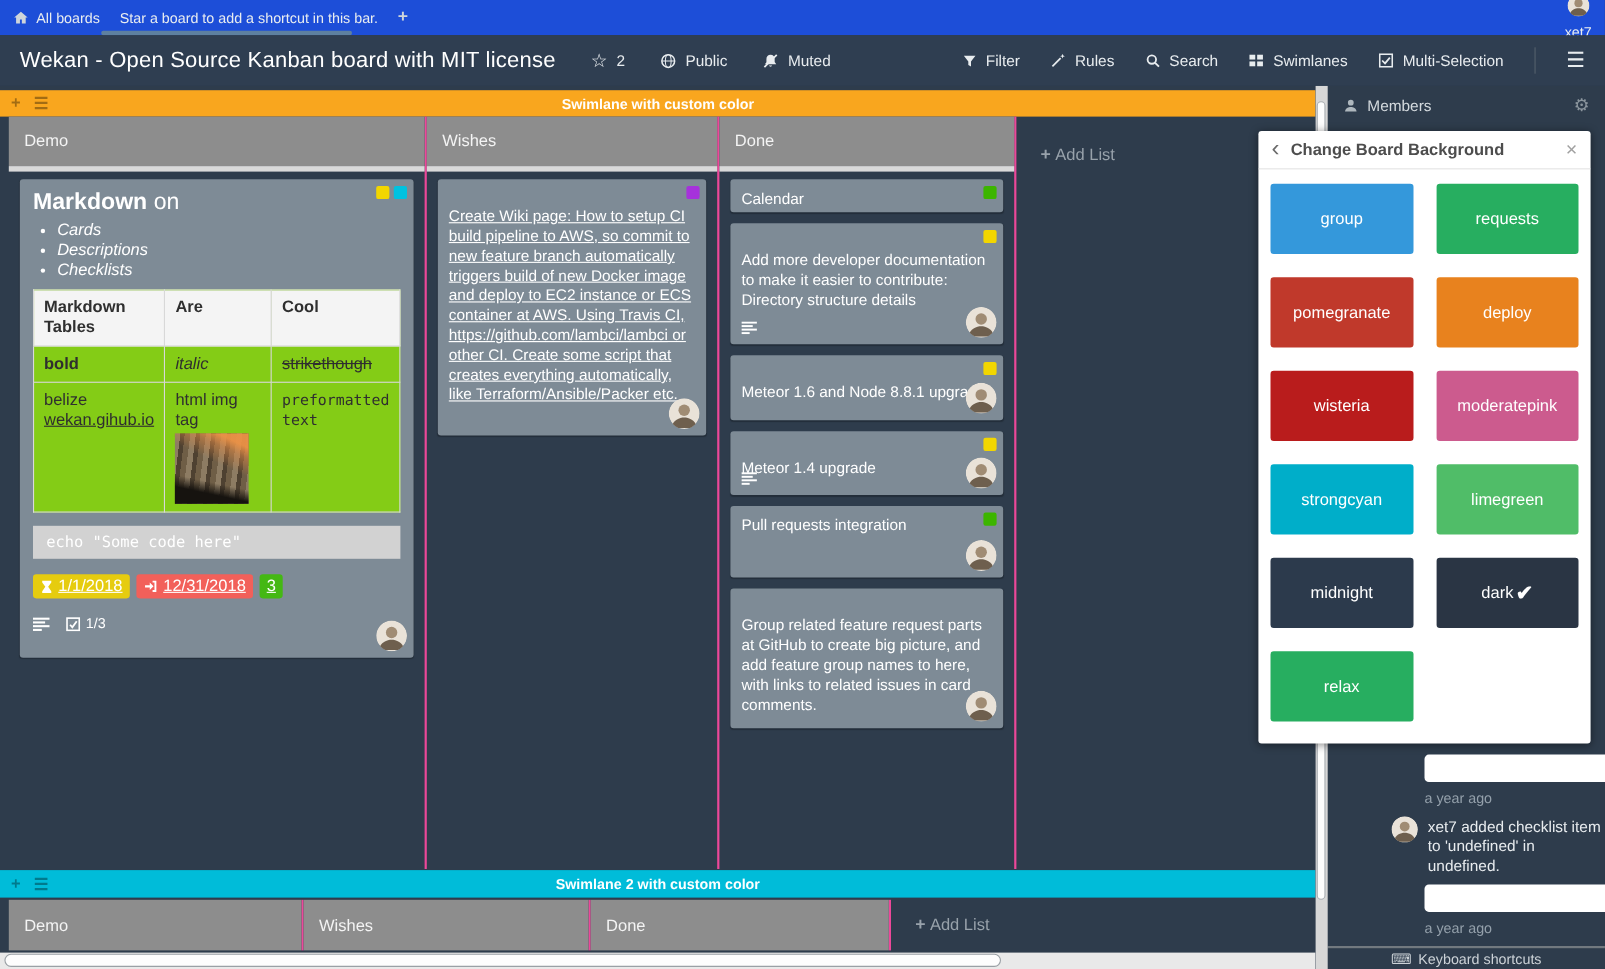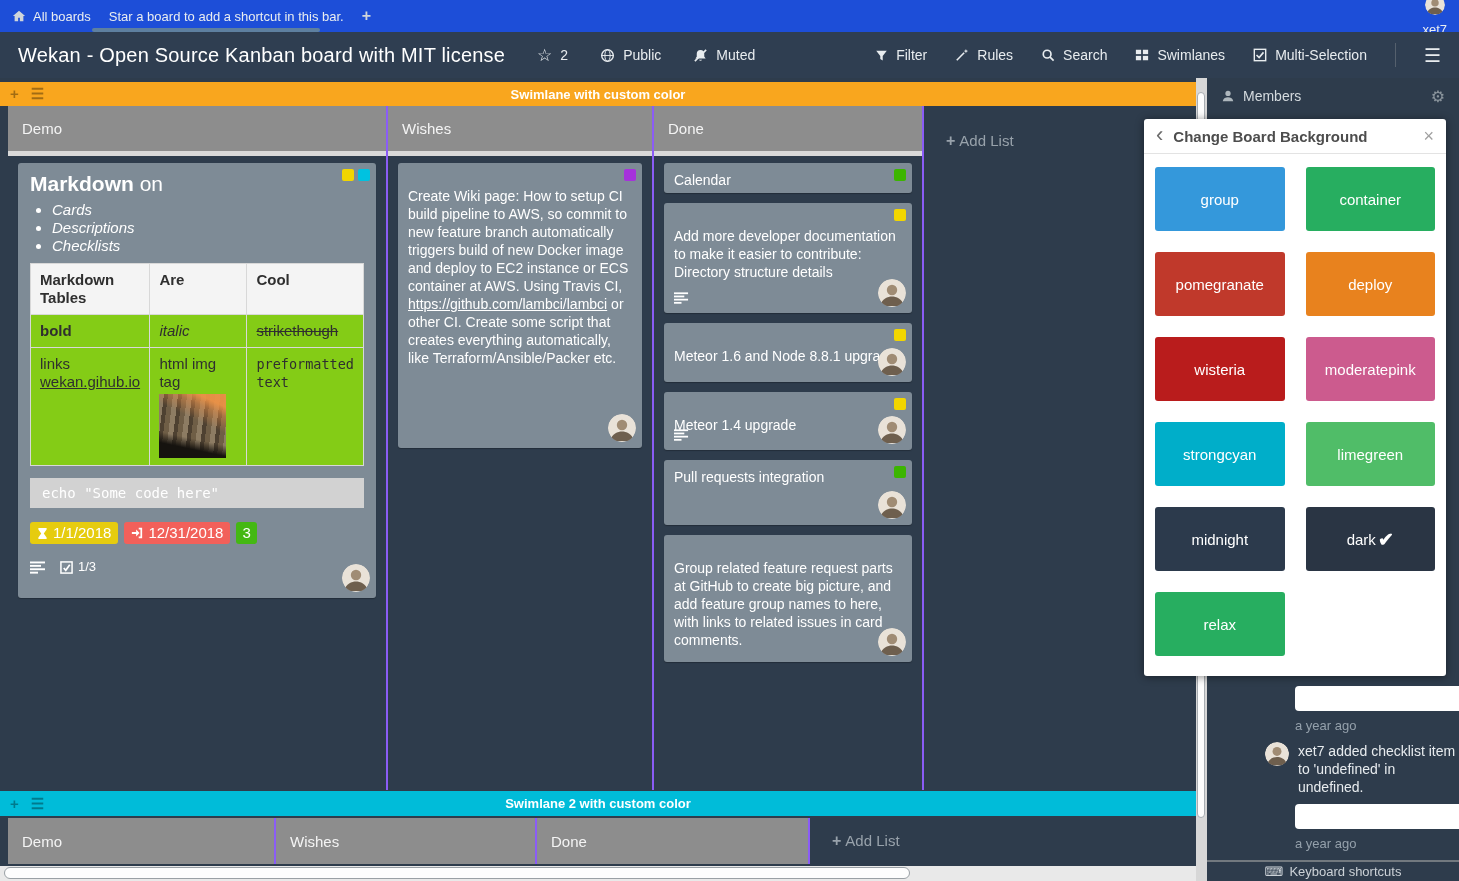--- a/index.html
+++ b/index.html
@@ -35,21 +35,21 @@
     position:absolute; left:0; width:1196px; height:24px; display:flex; align-items:center;
     color:#fff; font-weight:bold; font-size:13px;
   }
   .sl-bar .sl-icons { position:absolute; left:10px; display:flex; gap:12px; color:rgba(0,0,0,.35); font-size:15px; font-weight:bold; }
   .sl-bar .sl-title { flex:1; text-align:center; }
   .sl1 { top:4px; }
   .sl2 { top:713px; height:25px; }
   .row1 { position:absolute; top:28px; left:0; width:1196px; height:684px; display:flex; }
   .row2 { position:absolute; top:740px; left:0; width:1196px; height:46px; display:flex; }
   .spacer8 { width:8px; flex:none; }
-  .list { display:flex; flex-direction:column; border-right:2px solid #8b5cf6; flex:none; }
+  .list { display:flex; flex-direction:column; border-right:2px solid #ec4899; flex:none; }
   .list-header { height:45px; background:#8d8d8d; color:#f4f4f4; font-size:15px; display:flex; align-items:center; padding-left:14px; cursor:pointer; }
   .list-strip { height:5px; background:#d9d9d9; }
   .list-body { flex:1; padding:7px 10px 10px 10px; display:flex; flex-direction:column; gap:10px; overflow:hidden; }
   .addlist { flex:1; color:#98a2ab; font-size:15px; padding:26px 0 0 22px; cursor:pointer; }
   .addlist b { font-size:16px; margin-right:4px; }
   .row2 .addlist { padding-top:14px; }
   .hscroll { position:absolute; top:788px; left:0; width:1196px; height:15px; background:#e9e9e9; }
   .hscroll .thumb { position:absolute; top:1px; left:4px; width:906px; height:12px; background:#fdfdfd; border:1px solid #9aa0a5; border-radius:7px; }
   .vscroll { position:absolute; top:78px; left:1196px; width:11px; bottom:0; background:#d7d7d7; z-index:4; }
   .vscroll .thumb { position:absolute; top:14px; left:1px; width:8px; height:726px; background:#fdfdfd; border:1px solid #a8adb2; border-radius:5px; }
@@ -78,26 +78,26 @@
     background:
       linear-gradient(205deg, rgba(236,146,70,.95) 0 14%, rgba(224,138,70,.55) 24%, rgba(0,0,0,0) 42%),
       linear-gradient(12deg, #16130f 0 20%, rgba(22,19,15,0) 34%),
       repeating-linear-gradient(97deg, #8d7c63 0 5px, #4e4131 5px 9px, #6f5e46 9px 14px);
   }
   .code-block {
     margin:12px 2px 0 2px; background:#d2d2d2; color:#fff;
     font-family:"DejaVu Sans Mono", monospace; font-size:14px; padding:6px 12px; min-height:28px;
   }
   .badges { display:flex; gap:6px; margin:14px 0 0 2px; align-items:center; }
-  .badge { display:flex; align-items:center; gap:5px; color:#fff; font-size:15px; border-radius:3px; padding:2px 7px; height:22px; }
+  .badge { display:flex; align-items:center; gap:5px; color:#fff; font-size:15px; border-radius:3px; padding:2px 7px; height:22px;text-decoration:underline; }
   .dc-footer { display:flex; align-items:center; gap:14px; margin:14px 0 0 2px; font-size:13px; }
   
   .dc1{height:30px;} .dc2{height:110px;} .dc3{height:59px;} .dc4{height:58px;}
   .dc5{height:73px;} .dc6{height:65px;} .dc7{height:127px;}
-  .wishes-card { height:285px; }
+  .wishes-card { height:233px;text-decoration:underline; }
   .card-link { color:#fff; text-decoration:underline; }
   .pad-top { padding-top:24px; }
   
   .sidebar { position:absolute; top:78px; left:1207px; right:0; bottom:0; background:#2e3c4c; z-index:3; }
   .members-row { height:36px; display:flex; align-items:center; padding:0 14px; color:#d4dade; font-size:14px; gap:8px; }
   .members-row .gear { margin-left:auto; color:#8b959d; font-size:16px; cursor:pointer; }
   .activity { position:absolute; top:604px; left:0; right:0;margin-left:40px; }
   .cmt-input { margin:4px 12px 0 48px; height:25px; background:#fff; border:none; border-radius:4px; width:188px; display:block; }
   .act-time { margin:7px 0 0 48px; color:#94a0ab; font-size:13px; }
   .act-entry { display:flex; margin:9px 0 0 18px; gap:9px; }
@@ -279,21 +279,21 @@
                 <th style="width:112px">Are</th>
                 <th>Cool</th>
               </tr>
               <tr>
                 <td><b>bold</b></td>
                 <td><i>italic</i></td>
                 <td><span class="strike">strikethough</span></td>
               </tr>
               <tr>
                 <td style="height:102px">
-                  <div>links</div>
+                  <div>belize</div>
                   <a class="dc-link">wekan.gihub.io</a>
                 </td>
                 <td>
                   <div>html img tag</div>
                   <div class="cat-img"></div>
                 </td>
                 <td><span class="pre">preformatted text</span></td>
               </tr>
             </tbody>
               </table>
@@ -526,21 +526,21 @@
     <div class="popup-header">
       <span class="popup-back">‹</span>
       <span class="popup-title">Change Board Background</span>
       <span class="popup-close">×</span>
     </div>
     <div class="popup-body">
       <div class="swatch" style="background-color: rgb(52, 152, 219);">
           <span>group</span>
         </div>
       <div class="swatch" style="background-color: rgb(39, 174, 96);">
-          <span>container</span>
+          <span>requests</span>
         </div>
       <div class="swatch" style="background-color: rgb(192, 57, 43);">
           <span>pomegranate</span>
         </div>
       <div class="swatch" style="background-color: rgb(232, 130, 30);">
           <span>deploy</span>
         </div>
       <div class="swatch" style="background-color: #b91c1c;">
           <span>wisteria</span>
         </div>

